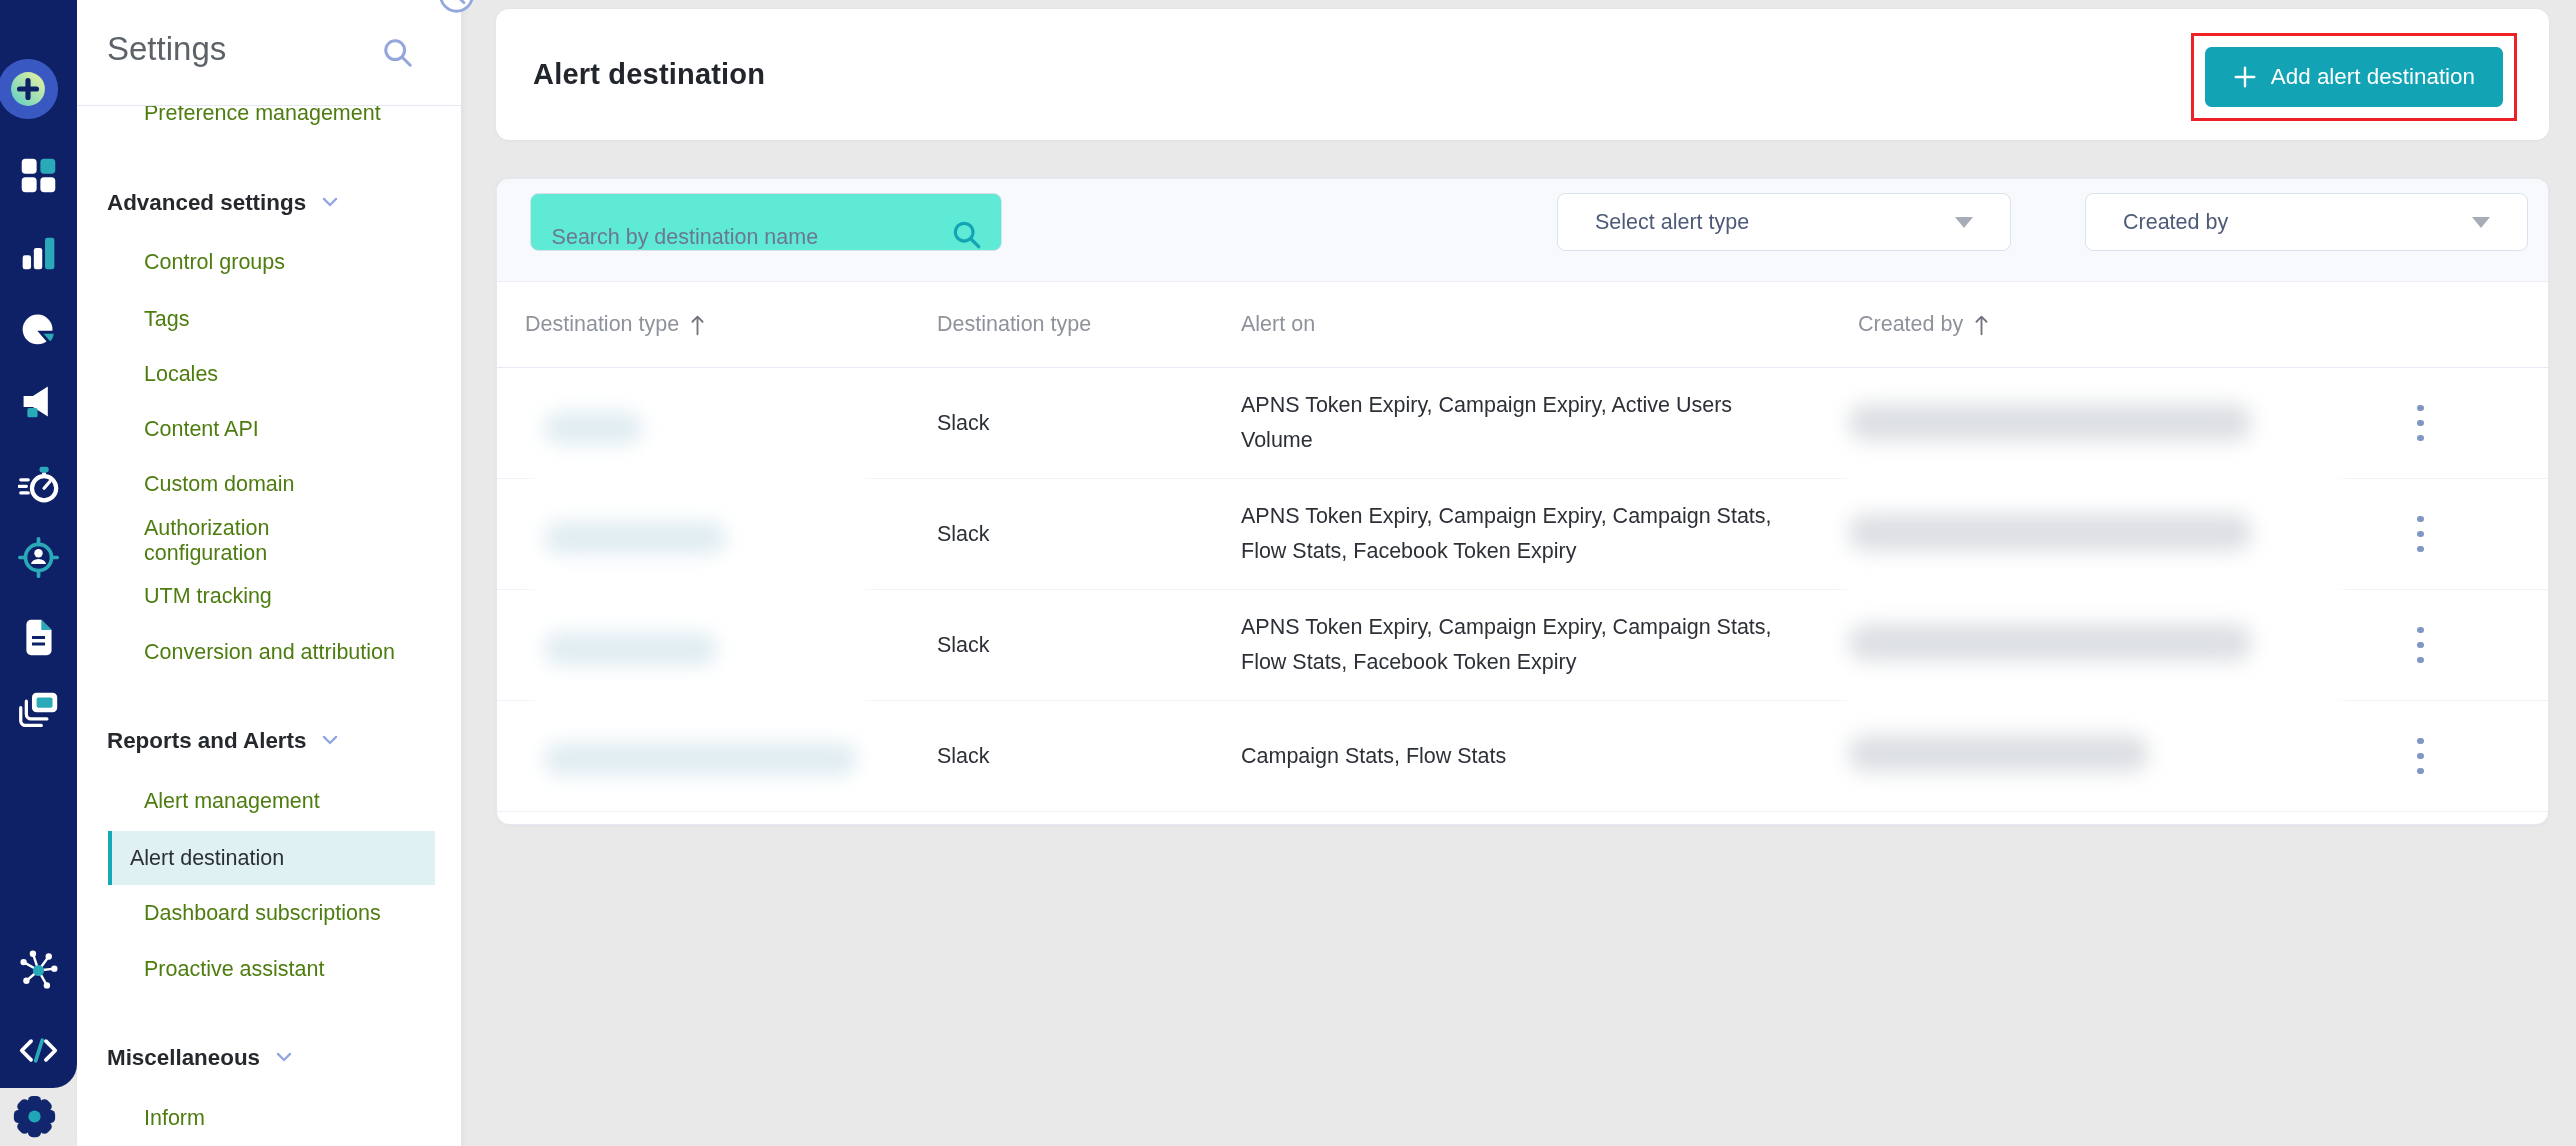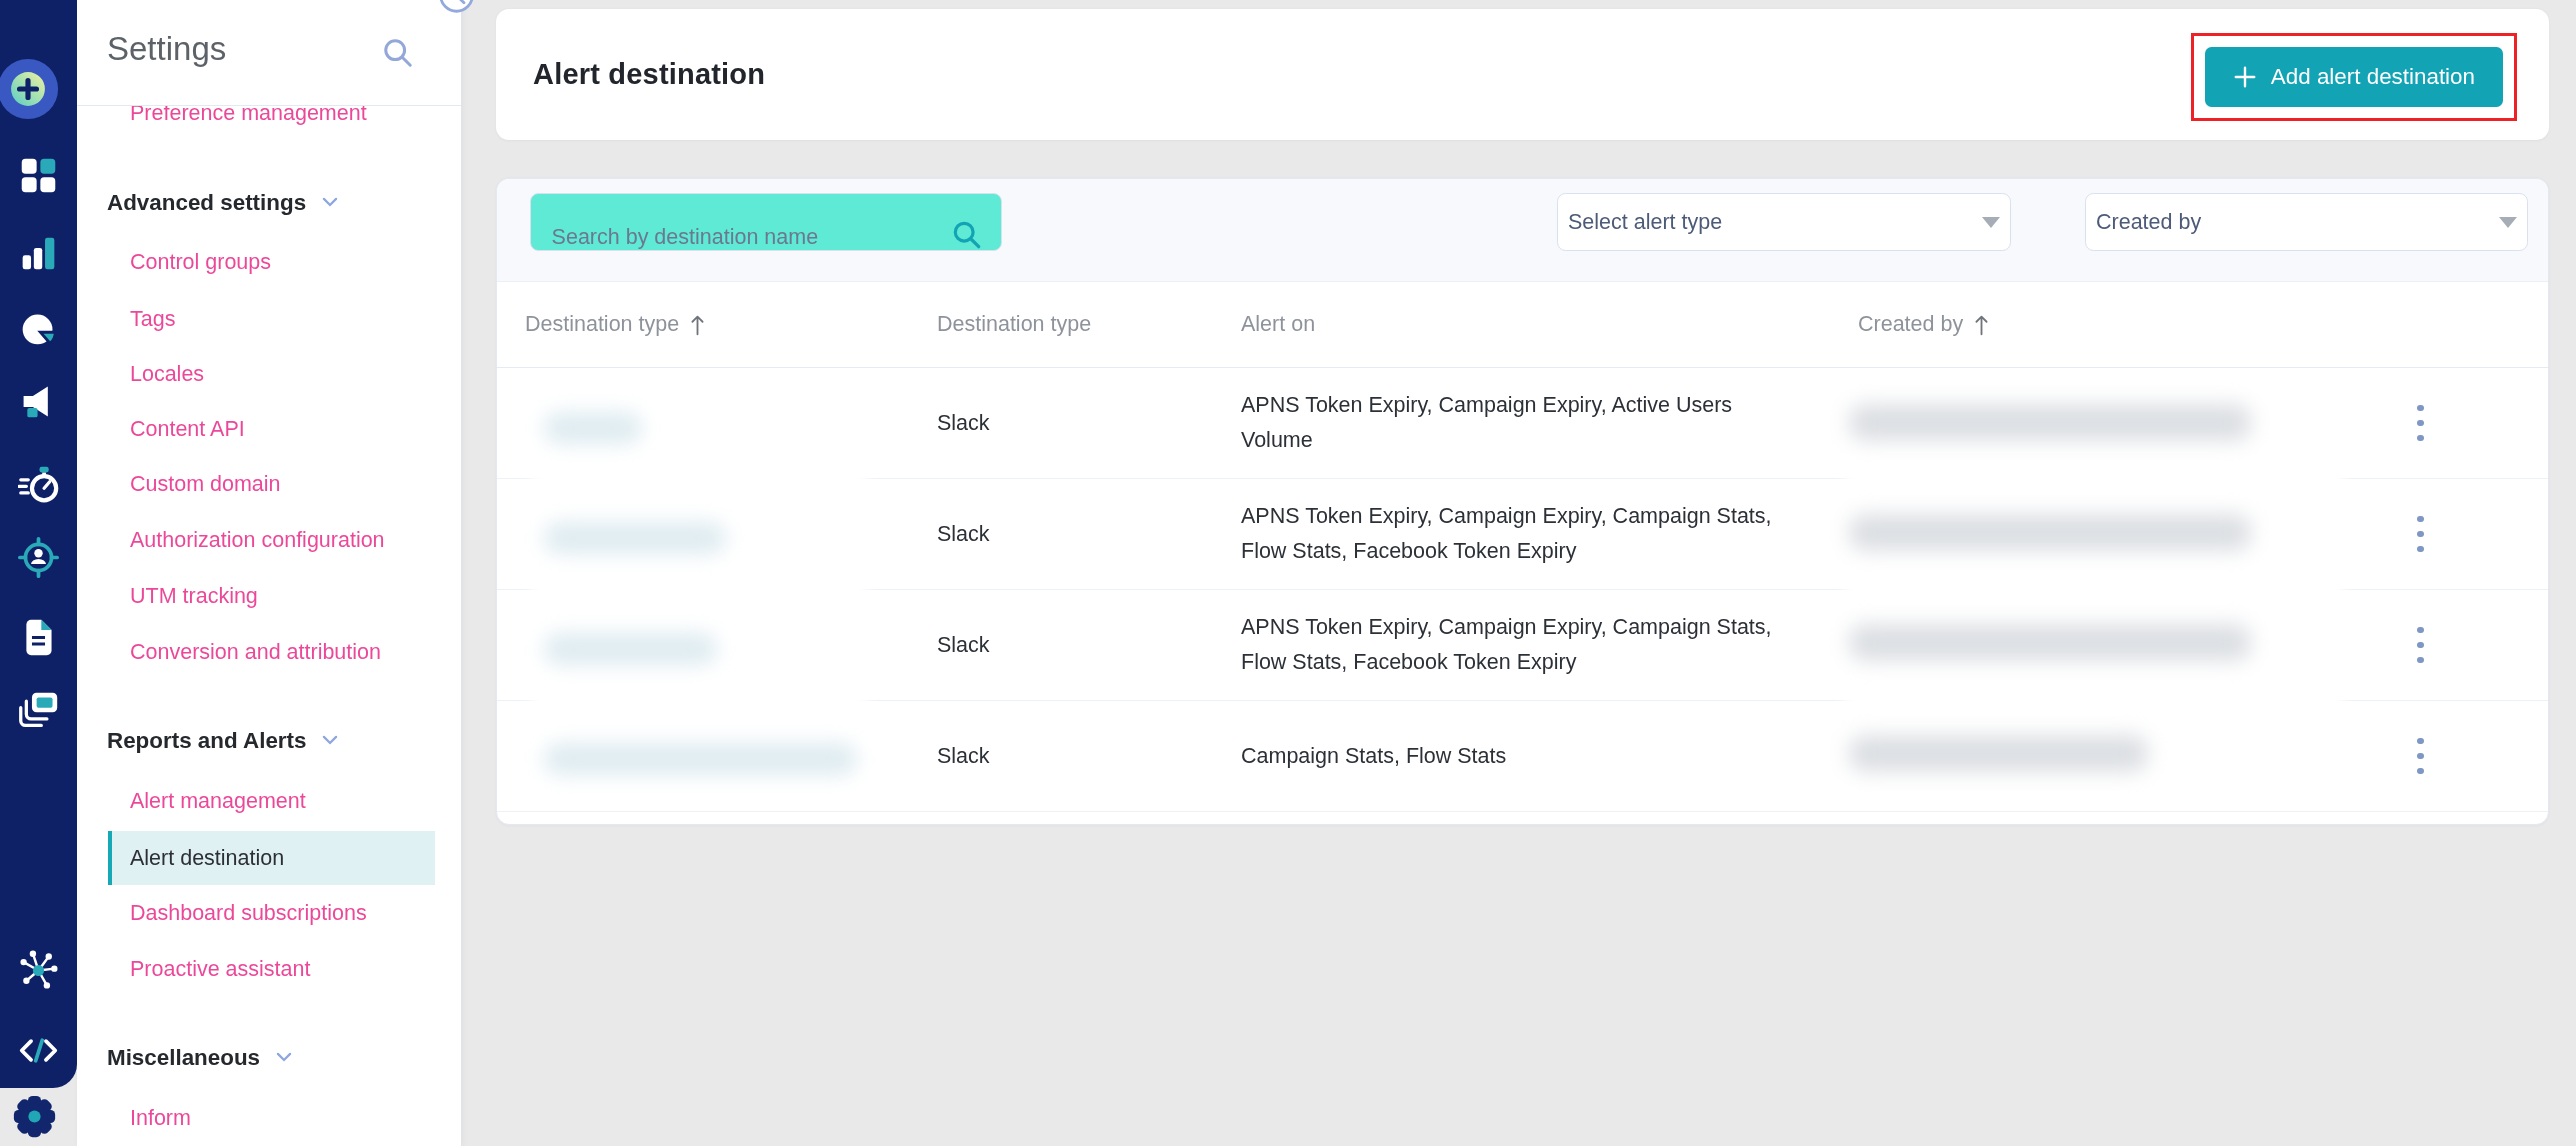--- a/index.html
+++ b/index.html
@@ -10,37 +10,37 @@
   }
   
   .rail{position:absolute;left:0;top:0;width:77px;height:1088px;background:#0e2167;border-radius:0 0 24px 0;z-index:6;}
   .rail-btn{position:absolute;left:0;width:77px;height:58px;display:flex;align-items:center;justify-content:center;cursor:pointer;}
   .plus-wrap{position:absolute;left:-2.8px;top:58px;width:62px;height:62px;}
   
   .sidebar{position:absolute;left:77px;top:0;width:384px;height:1147px;background:#ffffff;z-index:4;box-shadow:1.9px 0 7.5px rgba(20,35,90,.05);}
   .side-head{position:absolute;left:0;top:0;width:384px;height:105px;background:#fff;z-index:3;border-bottom:1.9px solid #e4e8f0;}
   .side-title{position:absolute;left:30px;top:30px;font-size:33px;color:#5d6269;}
   .side-search{position:absolute;right:47px;top:37px;cursor:pointer;}
-  .s-item{position:absolute;left:0;width:320px;height:45px;display:flex;align-items:center;font-size:21.5px;color:#ec4899;padding-left:53px;box-sizing:border-box;cursor:pointer;}
+  .s-item{position:absolute;left:0;width:320px;height:45px;display:flex;align-items:center;font-size:21.5px;color:#4d7c0f;padding-left:67px;box-sizing:border-box;cursor:pointer;}
   .s-group{position:absolute;left:0;width:384px;height:45px;display:flex;align-items:center;font-size:22.4px;font-weight:bold;color:#25282d;padding-left:30px;box-sizing:border-box;cursor:pointer;gap:16px;}
   .s-item.active{left:31px;width:327px;height:54px;background:#e0f1f3;border-left:4.7px solid #16a8b6;padding-left:18px;color:#2c3036;}
   
   .clock-float{position:absolute;left:435px;top:0;width:43px;height:30px;z-index:7;cursor:pointer;}
   
   .header-card{position:absolute;left:496px;top:9.4px;width:2053px;height:131px;background:#fff;border-radius:13px;box-shadow:0 0.9px 2.8px rgba(40,50,70,.05);}
   .page-title{position:absolute;left:37px;top:0;height:131px;display:flex;align-items:center;font-size:29px;font-weight:bold;color:#22262c;letter-spacing:0.2px;}
   .annotation{position:absolute;right:32px;top:24px;border:3.7px solid #ee2127;padding:11px;display:flex;}
   .add-btn{display:flex;align-items:center;gap:14px;height:60px;padding:0 28px;background:#12a3b5;border:none;border-radius:6.5px;color:#fff;font-size:22.4px;font-family:"Liberation Sans",sans-serif;cursor:pointer;}
   .content-card{position:absolute;left:496px;top:178px;width:2053px;height:647px;background:#fff;border:0.9px solid #e3e8f2;border-radius:13px;box-sizing:border-box;box-shadow:0 0.9px 2.8px rgba(40,50,70,.04);}
   .filter-bar{position:relative;height:102px;background:#f8f9fd;border-radius:12px 12px 0 0;border-bottom:1.9px solid #ecf0f6;}
   .search-box{position:absolute;left:33px;top:14px;width:472px;height:58px;background:#5eead4;border:1.9px solid #d9e1ee;border-radius:8.4px;box-sizing:border-box;display:flex;align-items:flex-end;}
   .search-box input{flex:1;border:none;outline:none;background:transparent;font-size:21.5px;color:#3c4657;padding:0 0 0 20.6px;font-family:"Liberation Sans",sans-serif;}
   .search-box input::placeholder{color:#6b7890;}
   .search-box .mag{margin-right:18.7px;display:flex;cursor:pointer;}
-  .dd{position:absolute;top:14px;height:58px;background:#fff;border:1.9px solid #d9e1ee;border-radius:8.4px;box-sizing:border-box;display:flex;align-items:center;justify-content:space-between;padding:0 10px;cursor:pointer;}
+  .dd{position:absolute;top:14px;height:58px;background:#fff;border:1.9px solid #d9e1ee;border-radius:8.4px;box-sizing:border-box;display:flex;align-items:center;justify-content:space-between;padding:0 37px;cursor:pointer;}
   .dd span{font-size:21.5px;color:#4d5b78;}
   .dd .caret{width:0;height:0;border-left:9.4px solid transparent;border-right:9.4px solid transparent;border-top:11.2px solid #a7adb6;}
   .dd1{left:1060px;width:454px;}
   .dd2{left:1588px;width:443px;}
   .thead{position:relative;height:85px;border-bottom:1.9px solid #e6eaf2;}
   .th{position:absolute;top:0;height:85px;display:flex;align-items:center;gap:9.4px;font-size:21.5px;color:#8e939b;}
   .tbody{position:relative;}
   .trow{position:relative;height:110px;border-bottom:1.9px solid #eef1f7;}
   .trow:last-child{border-bottom:none;}
   .cell-type{position:absolute;left:440px;top:0;height:110px;display:flex;align-items:center;font-size:21.5px;color:#2c3037;}

